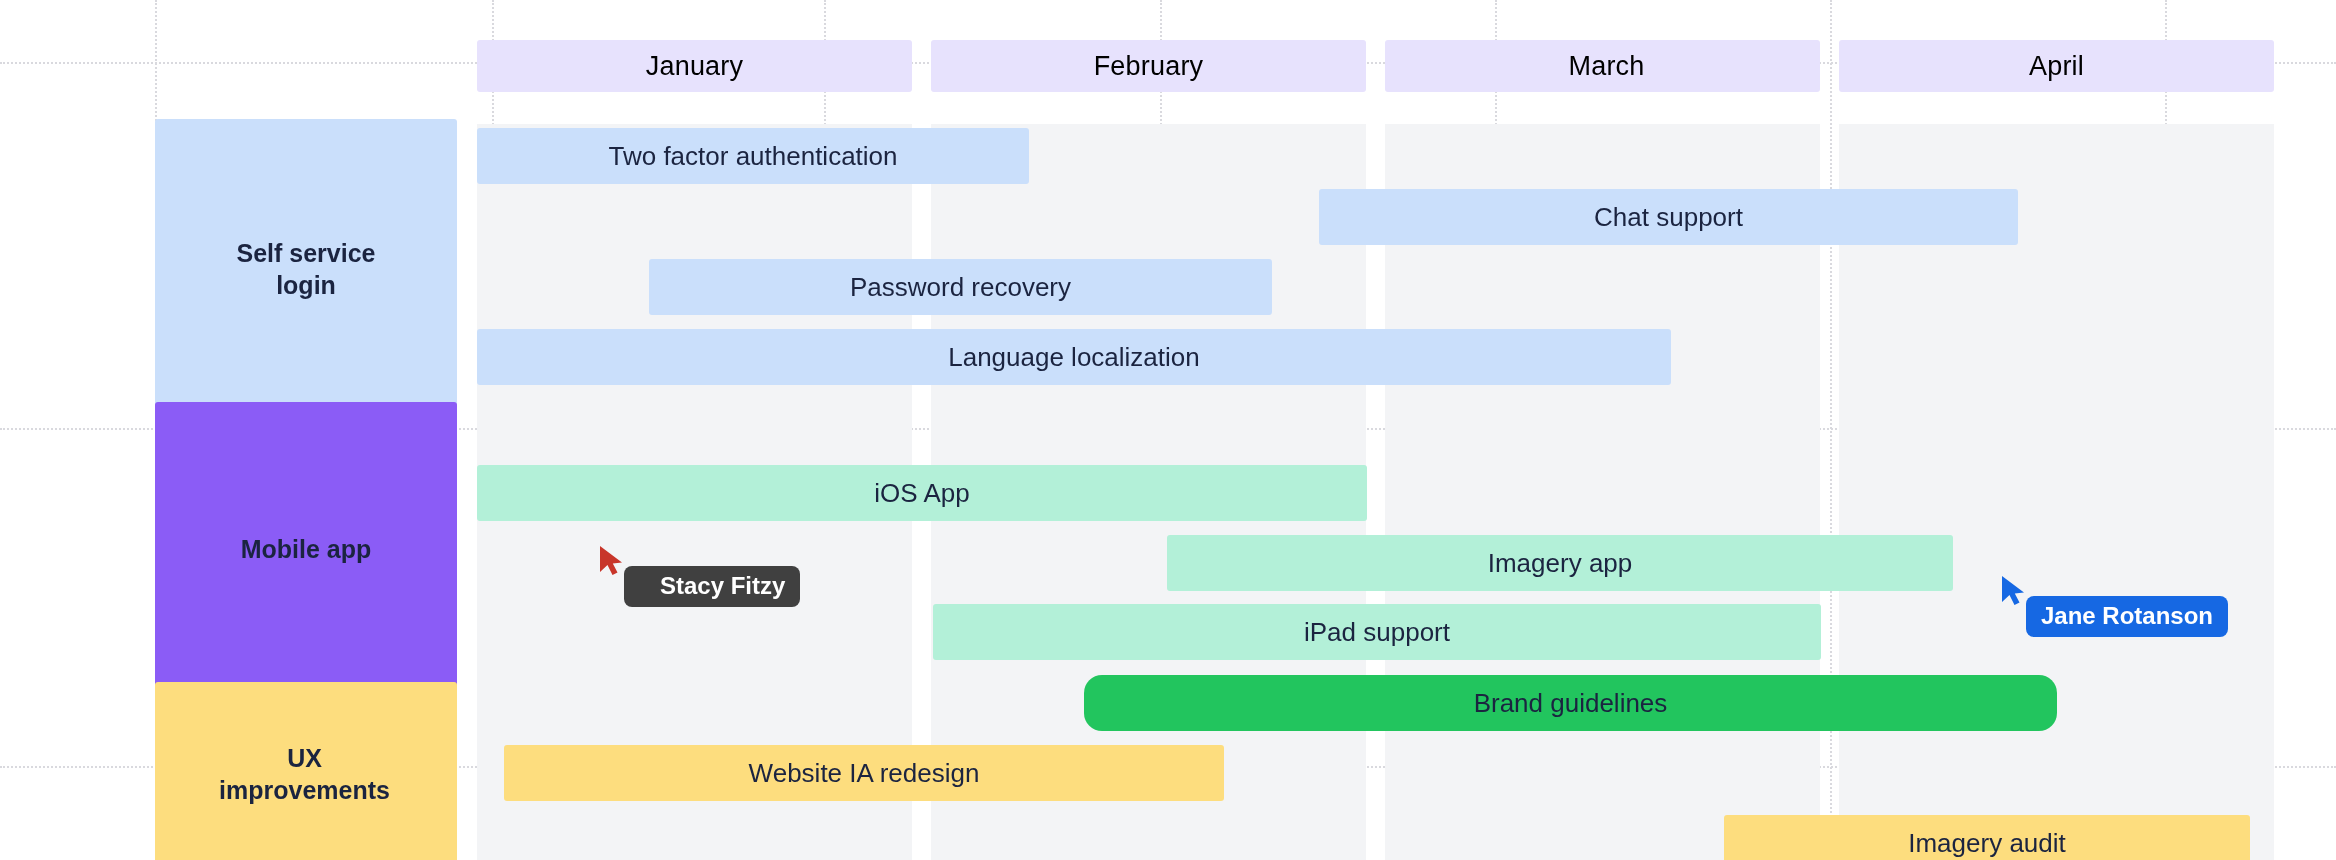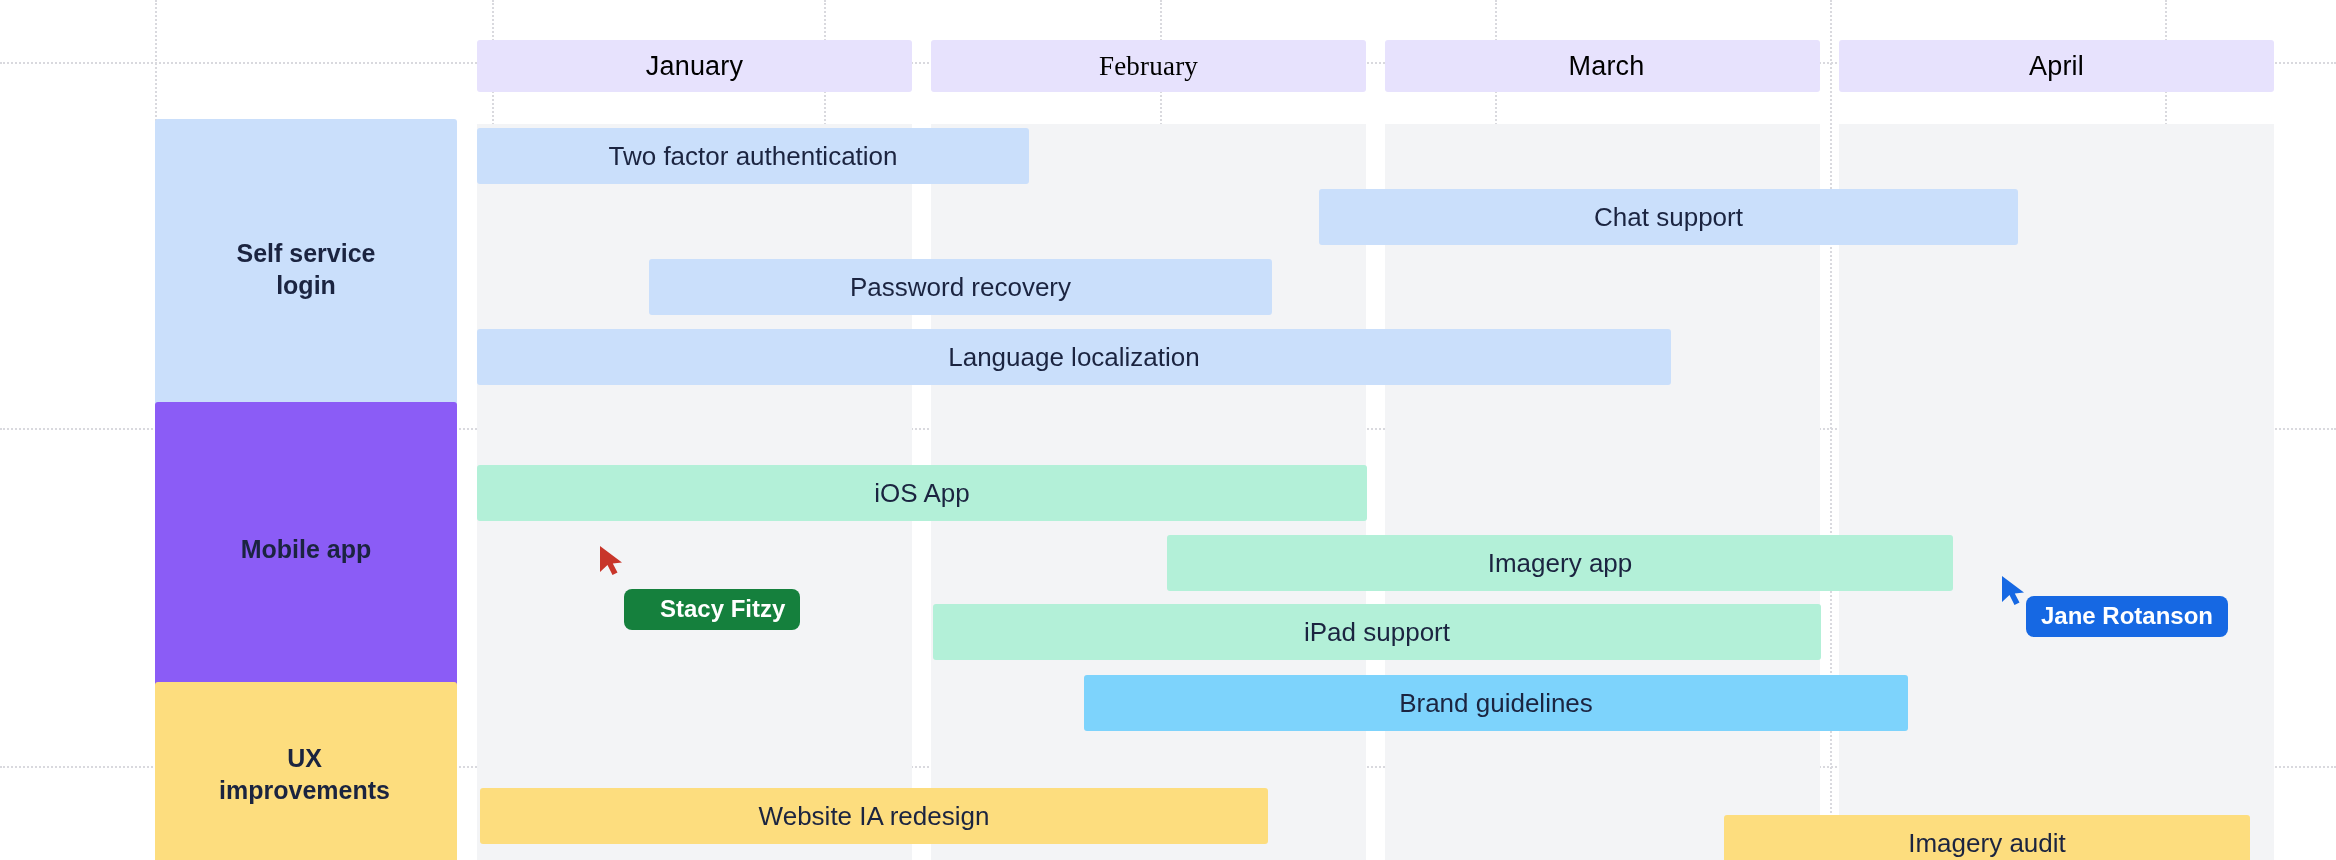--- a/index.html
+++ b/index.html
@@ -123,21 +123,21 @@
 
   <div id="lanes-layer">
       <div class="lane" style="left: 477px; width: 435px; background: rgb(243, 244, 246);"></div>
       <div class="lane" style="left: 931px; width: 435px; background: rgb(243, 244, 246);"></div>
       <div class="lane" style="left: 1385px; width: 435px; background: rgb(243, 244, 246);"></div>
       <div class="lane" style="left: 1839px; width: 435px; background: rgb(243, 244, 246);"></div>
     </div>
 
   <div id="months-layer">
       <div class="month" style="left: 477px; width: 435px; background: rgb(231, 226, 253);">January</div>
-      <div class="month" style="left: 931px; width: 435px; background: rgb(231, 226, 253); font-family: Liberation Serif, serif;">February</div>
+      <div class="month" style="left: 931px; width: 435px; background: rgb(231, 226, 253);">February</div>
       <div class="month" style="left: 1385px; width: 435px; background: rgb(231, 226, 253); padding-left: 8px;">March</div>
       <div class="month" style="left: 1839px; width: 435px; background: rgb(231, 226, 253);">April</div>
     </div>
 
   <div id="swimlanes-layer">
       <div class="swim" style="top: 119px; height: 299px; background: rgb(202, 223, 251);">
         <span style="white-space: pre-line;">Self service
 login</span>
       </div>
       <div class="swim" style="top: 402px; height: 294px; background: #8b5cf6;">
@@ -150,32 +150,32 @@
     </div>
 
   <div id="bars-layer">
       <div class="bar" style="left: 477px; top: 128px; width: 552px; background: rgb(202, 223, 251);">Two factor authentication</div>
       <div class="bar" style="left: 1319px; top: 189px; width: 699px; background: rgb(202, 223, 251);">Chat support</div>
       <div class="bar" style="left: 649px; top: 259px; width: 623px; background: rgb(202, 223, 251);">Password recovery</div>
       <div class="bar" style="left: 477px; top: 329px; width: 1194px; background: rgb(202, 223, 251);">Language localization</div>
       <div class="bar" style="left: 477px; top: 465px; width: 890px; background: rgb(179, 240, 216);">iOS App</div>
       <div class="bar" style="left: 1167px; top: 535px; width: 786px; background: rgb(179, 240, 216);">Imagery app</div>
       <div class="bar" style="left: 933px; top: 604px; width: 888px; background: rgb(179, 240, 216);">iPad support</div>
-      <div class="bar" style="left: 1084px; top: 675px; width: 824px; background: #7dd3fc;">Brand guidelines</div>
-      <div class="bar" style="left: 480px; top: 745px; width: 788px; background: rgb(253, 221, 126); margin-top: 43px;">Website IA redesign</div>
+      <div class="bar" style="left: 1084px; top: 675px; width: 973px; background: #22c55e; border-radius: 18px;">Brand guidelines</div>
+      <div class="bar" style="left: 504px; top: 745px; width: 720px; background: rgb(253, 221, 126);">Website IA redesign</div>
       <div class="bar" style="left: 1724px; top: 815px; width: 526px; background: rgb(253, 221, 126);">Imagery audit</div>
     </div>
 
   <div id="cursors-layer">
       <div class="cursor" style="left: 598px; top: 545px;">
         <svg width="28" height="32" viewBox="0 0 28 32">
           <path d="M2 1 L2 27 L9.5 20 L14.5 30 L19.5 27.5 L14.8 18.5 L24 17.5 Z" fill="#c8352a"></path>
         </svg>
       </div>
-      <div class="cursor-label" style="left: 624px; top: 589px; background: #15803d; padding-left: 36px;">Stacy Fitzy</div>
+      <div class="cursor-label" style="left: 624px; top: 566px; background: #404040; padding-left: 36px;">Stacy Fitzy</div>
       <div class="cursor" style="left: 2000px; top: 575px;">
         <svg width="28" height="32" viewBox="0 0 28 32">
           <path d="M2 1 L2 27 L9.5 20 L14.5 30 L19.5 27.5 L14.8 18.5 L24 17.5 Z" fill="#1668e3"></path>
         </svg>
       </div>
       <div class="cursor-label" style="left: 2026px; top: 596px; background: rgb(22, 104, 227);">Jane Rotanson</div>
     </div>
 
 </div>
 

